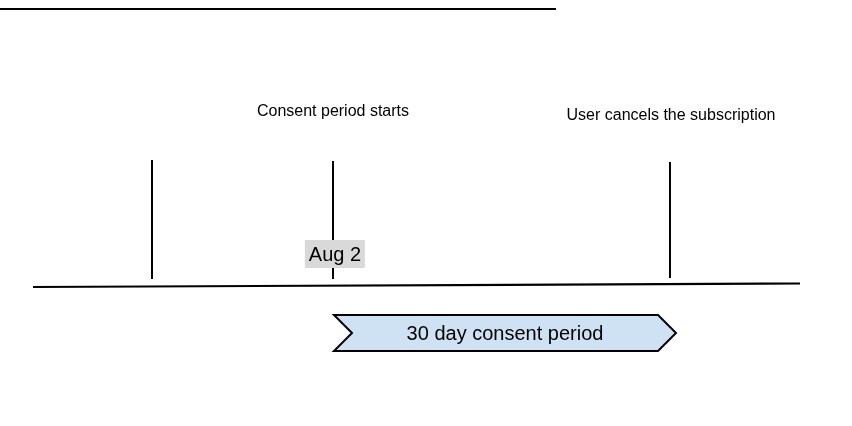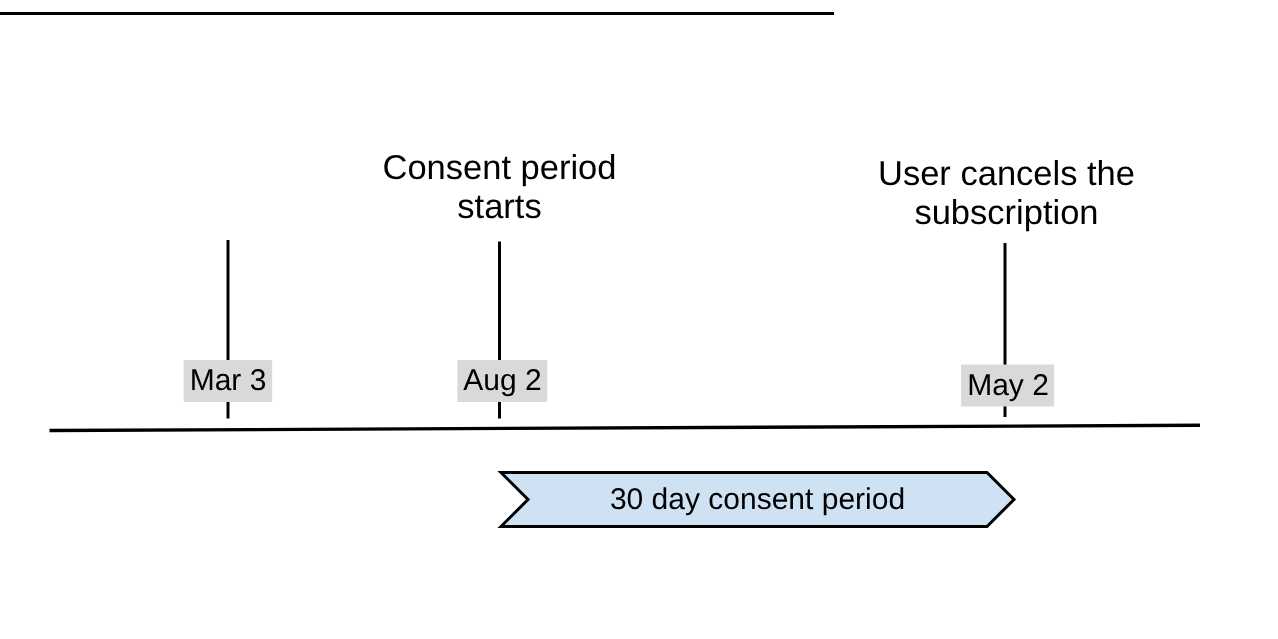--- a/index.html
+++ b/index.html
@@ -18,21 +18,21 @@
   }
   .layer-svg {
     position: absolute;
     left: 0;
     top: 0;
     width: 852px;
     height: 426px;
   }
   .event-label {
     position: absolute;
-    font-size: 23px;
+    font-size: 16px;
     line-height: 26px;
     text-align: center;
     color: #000000;
   }
   .event-label.e1 { left: 52px;  top: 118px; width: 200px; }
   .event-label.e2 { left: 243px; top: 98px;  width: 180px; }
   .event-label.e3 { left: 561px; top: 102px; width: 220px; }
   .date-badge {
     position: absolute;
     transform: translateX(-50%);
@@ -72,19 +72,17 @@
     <line x1="152" y1="160" x2="152" y2="279" stroke="#000000" stroke-width="2"></line>
     <line x1="333" y1="161" x2="333" y2="279" stroke="#000000" stroke-width="2"></line>
     <line x1="670" y1="162" x2="670" y2="278" stroke="#000000" stroke-width="2"></line>
 
     <polygon points="334,315 658,315 676,333 658,351 334,351 352,333" fill="#cfe2f3" stroke="#000000" stroke-width="2" stroke-linejoin="miter"></polygon>
   </svg>
 
   <div class="event-label e2">Consent period starts</div>
   <div class="event-label e3">User cancels the subscription</div>
 
-  <div class="date-badge d1">Mar 3</div>
   <div class="date-badge d2">Aug 2</div>
-  <div class="date-badge d3">May 2</div>
 
   <div class="banner-label">30 day consent period</div>
 
 </div>
 
 </body></html>

